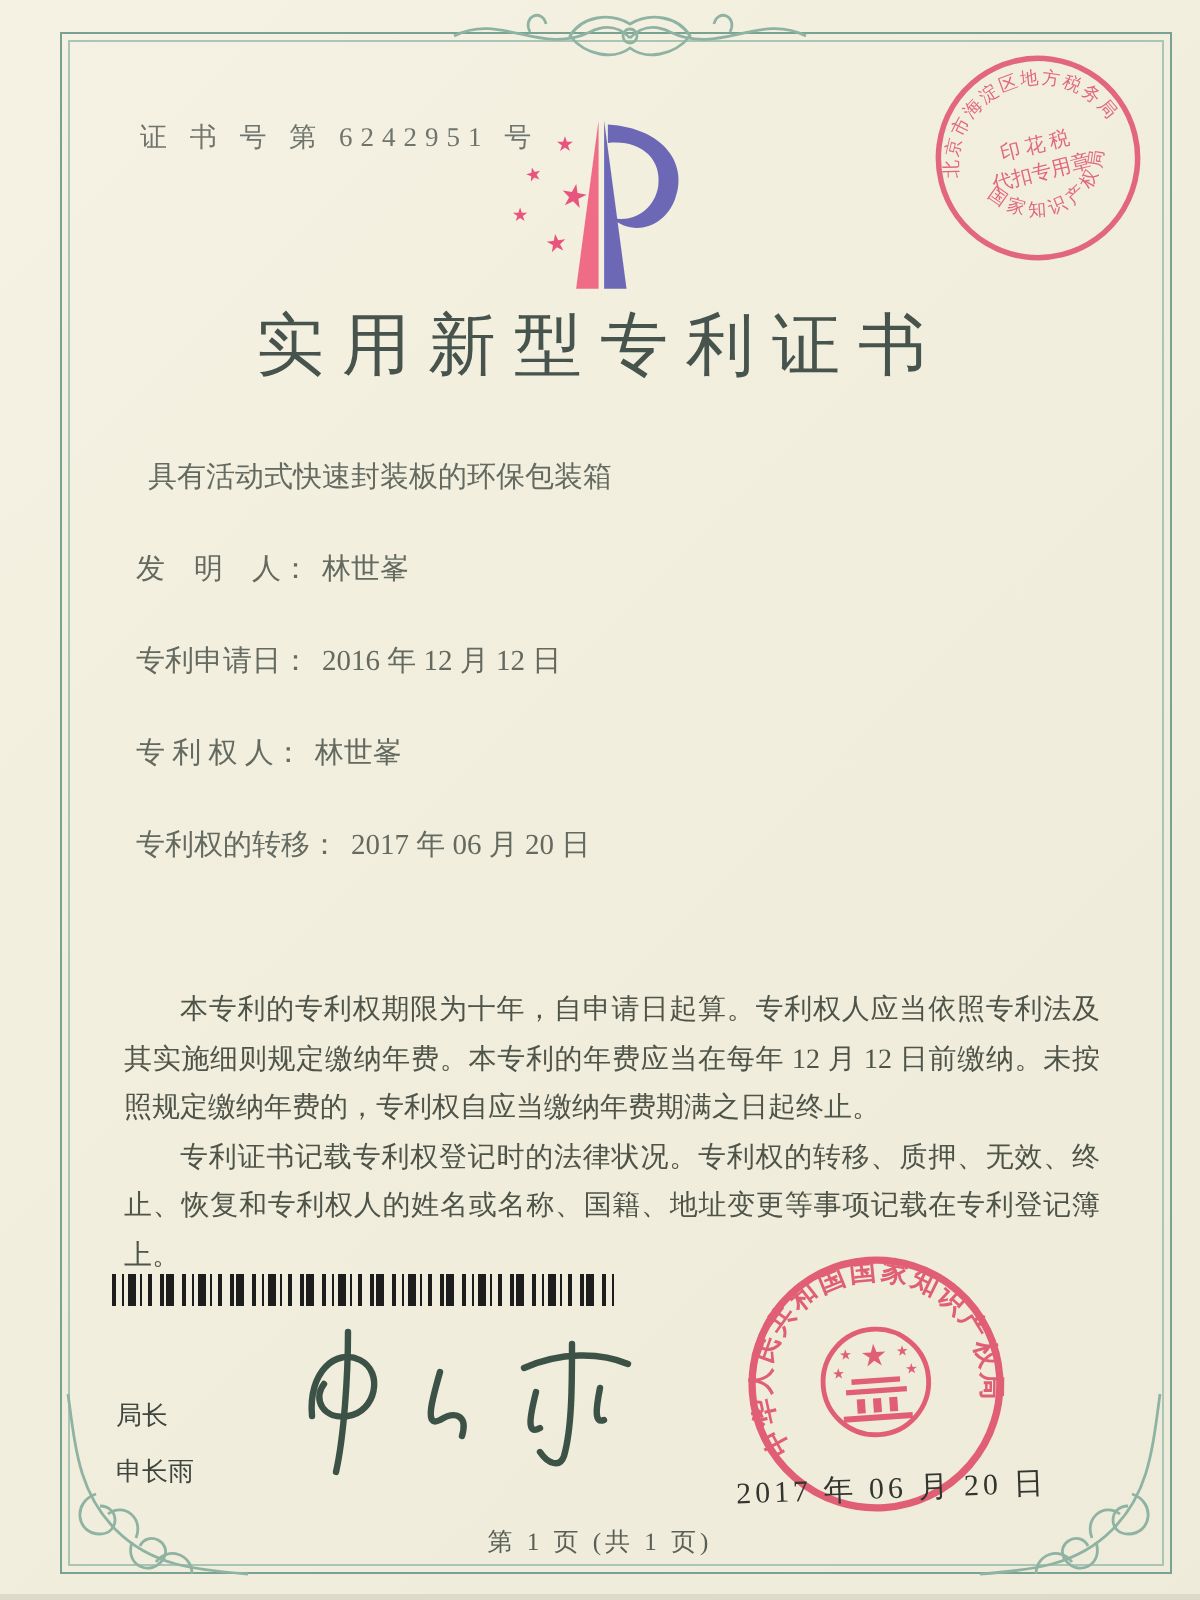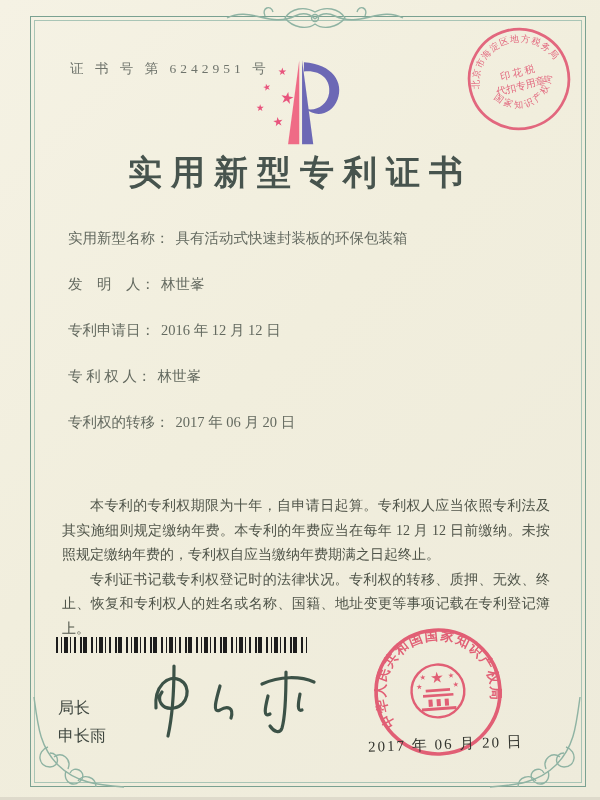--- a/index.html
+++ b/index.html
@@ -11,35 +11,35 @@
   
   .frame-outer{position:absolute;left:30px;top:16px;right:14px;bottom:10px;
     border:1.5px solid #7aa191;}
   .frame-inner{position:absolute;left:3px;top:3px;right:3px;bottom:3px;
     border:1px solid #a9c5b6;}
   .flourish{position:absolute;pointer-events:none;}
   .cert-no{position:absolute;left:70px;top:60px;font-size:13.5px;color:#6f746c;letter-spacing:4px;}
   .logo{position:absolute;left:247px;top:50px;width:112px;height:114px;}
   .seal-top-right{position:absolute;left:466px;top:26px;width:106px;height:106px;transform:rotate(-14deg);opacity:.88;}
   .title{position:absolute;left:0;right:0;top:150px;text-align:center;
-    font-size:34px;font-weight:bold;letter-spacing:9px;color:#47544e;}
+    font-size:34px;font-weight:normal;letter-spacing:9px;color:#47544e;}
   .fields{position:absolute;left:68px;right:50px;top:229px;font-size:14.5px;color:#646a60;}
   .field-row{display:flex;margin-bottom:25px;height:21px;white-space:nowrap;}
   .field-label{flex:0 0 auto;}
   .field-value{margin-left:6px;}
   .paras{position:absolute;left:62px;right:50px;top:494px;font-size:14px;
     line-height:24.5px;text-align:justify;color:#4f5449;}
   .paras p{margin:0;text-indent:2em;}
   .barcode{position:absolute;left:56px;top:637px;width:252px;height:16px;
     background:repeating-linear-gradient(90deg,
       #1d1d1d 0 2px,transparent 2px 5px,#1d1d1d 5px 6px,transparent 6px 8px,
       #1d1d1d 8px 12px,transparent 12px 14px,#1d1d1d 14px 15px,transparent 15px 18px,
       #1d1d1d 18px 20px,transparent 20px 24px,#1d1d1d 24px 26px,transparent 26px 27px,
       #1d1d1d 27px 31px,transparent 31px 35px);}
-  .director{position:absolute;left:58px;top:694px;font-size:16px;color:#3e463f;line-height:28px;
+  .director{position:absolute;left:58px;top:694px;font-size:13px;color:#3e463f;line-height:28px;
     font-family:Liberation Serif, serif;}
   .signature{position:absolute;left:128px;top:648px;width:210px;height:105px;}
   .seal-big{position:absolute;left:372px;top:626px;width:132px;height:132px;opacity:.9;transform:rotate(-4deg);}
   .grant-date{position:absolute;left:368px;top:735px;font-size:15px;color:#33352f;letter-spacing:2px;
     transform:rotate(-2deg);z-index:5;}
   .footer{position:absolute;left:0;right:0;top:763px;text-align:center;font-size:12.5px;color:#5a5f55;letter-spacing:2px;}
   .seal-text{fill:#e05571;}
 </style>
 </head>
 <body>
@@ -104,21 +104,20 @@
       <textPath href="#tr-bottom" startOffset="6">国家知识产权局</textPath>
     </text>
     <text class="seal-text" x="50" y="47" font-size="9.5" text-anchor="middle">印 花 税</text>
     <text class="seal-text" x="50" y="60" font-size="9.5" text-anchor="middle">代扣专用章</text>
   </svg>
 
   <div class="title">实用新型专利证书</div>
 
   <div class="fields">
     <div class="field-row">
-      <span class="field-label">实用新型名称：</span>
       <span class="field-value">具有活动式快速封装板的环保包装箱</span>
     </div>
     <div class="field-row">
       <span class="field-label">发　明　人：</span>
       <span class="field-value">林世峯</span>
     </div>
     <div class="field-row">
       <span class="field-label">专利申请日：</span>
       <span class="field-value">2016 年 12 月 12 日</span>
     </div>
@@ -175,14 +174,15 @@
       <rect x="50" y="67" width="30" height="2.6"></rect>
       <rect x="55" y="72" width="4" height="7"></rect>
       <rect x="63" y="72" width="4" height="7"></rect>
       <rect x="71" y="72" width="4" height="7"></rect>
       <rect x="48" y="80" width="34" height="3"></rect>
     </g>
   </svg>
 
   <div class="grant-date">2017 年 06 月 20 日</div>
 
+  <div class="footer">第 1 页 (共 1 页)</div>
 
 </div>
 
 </body></html>

